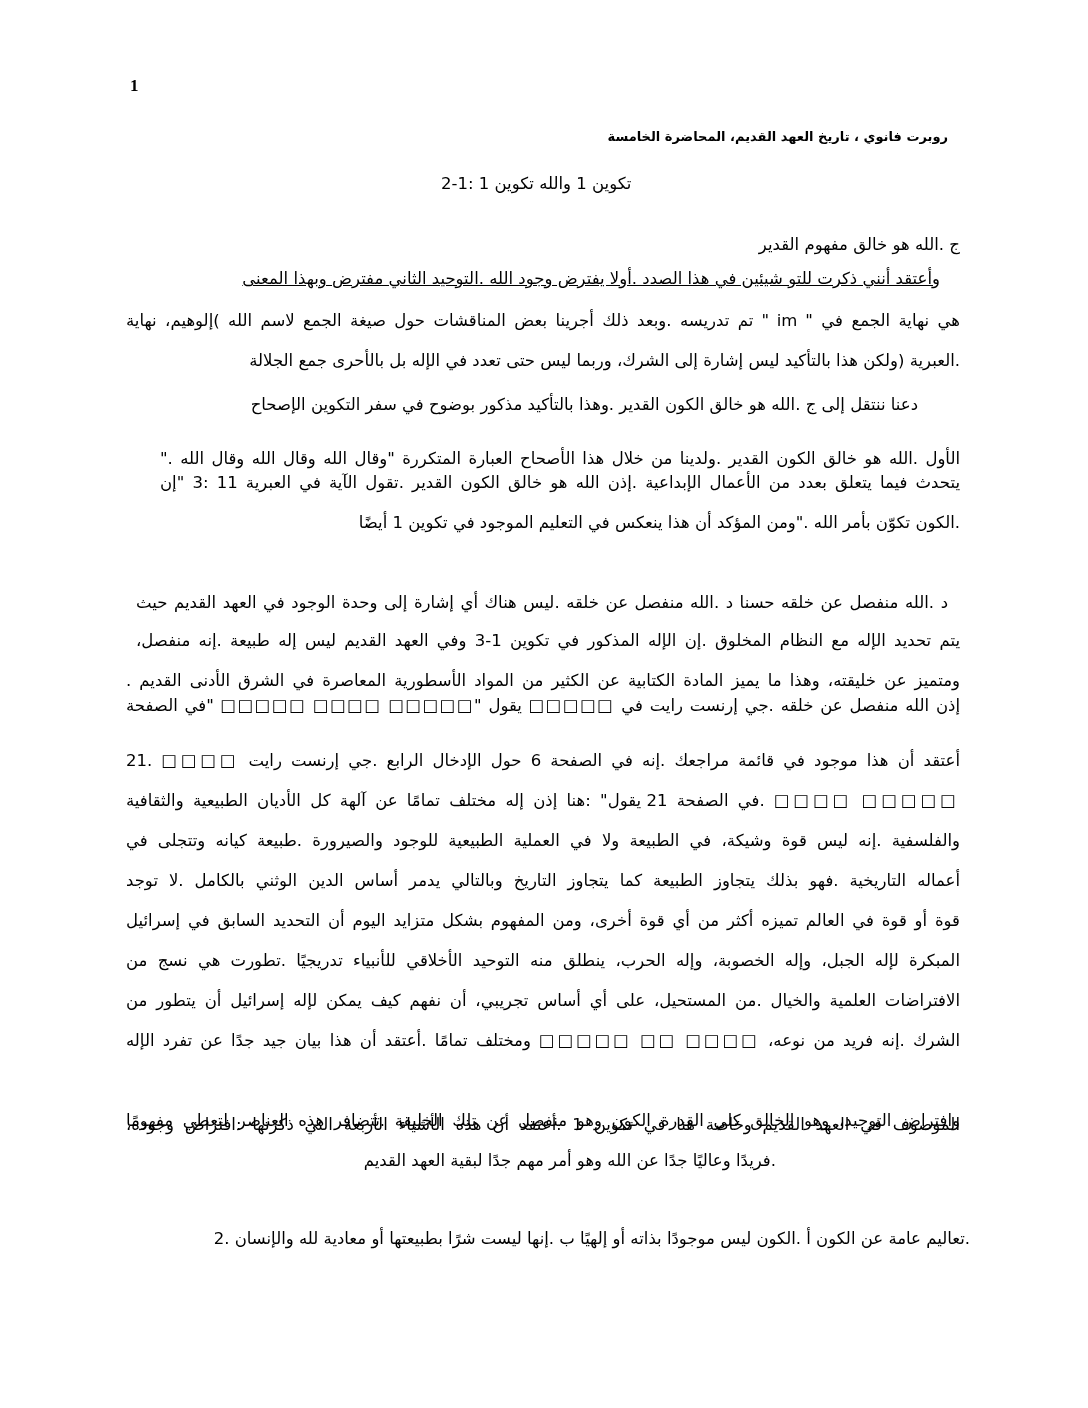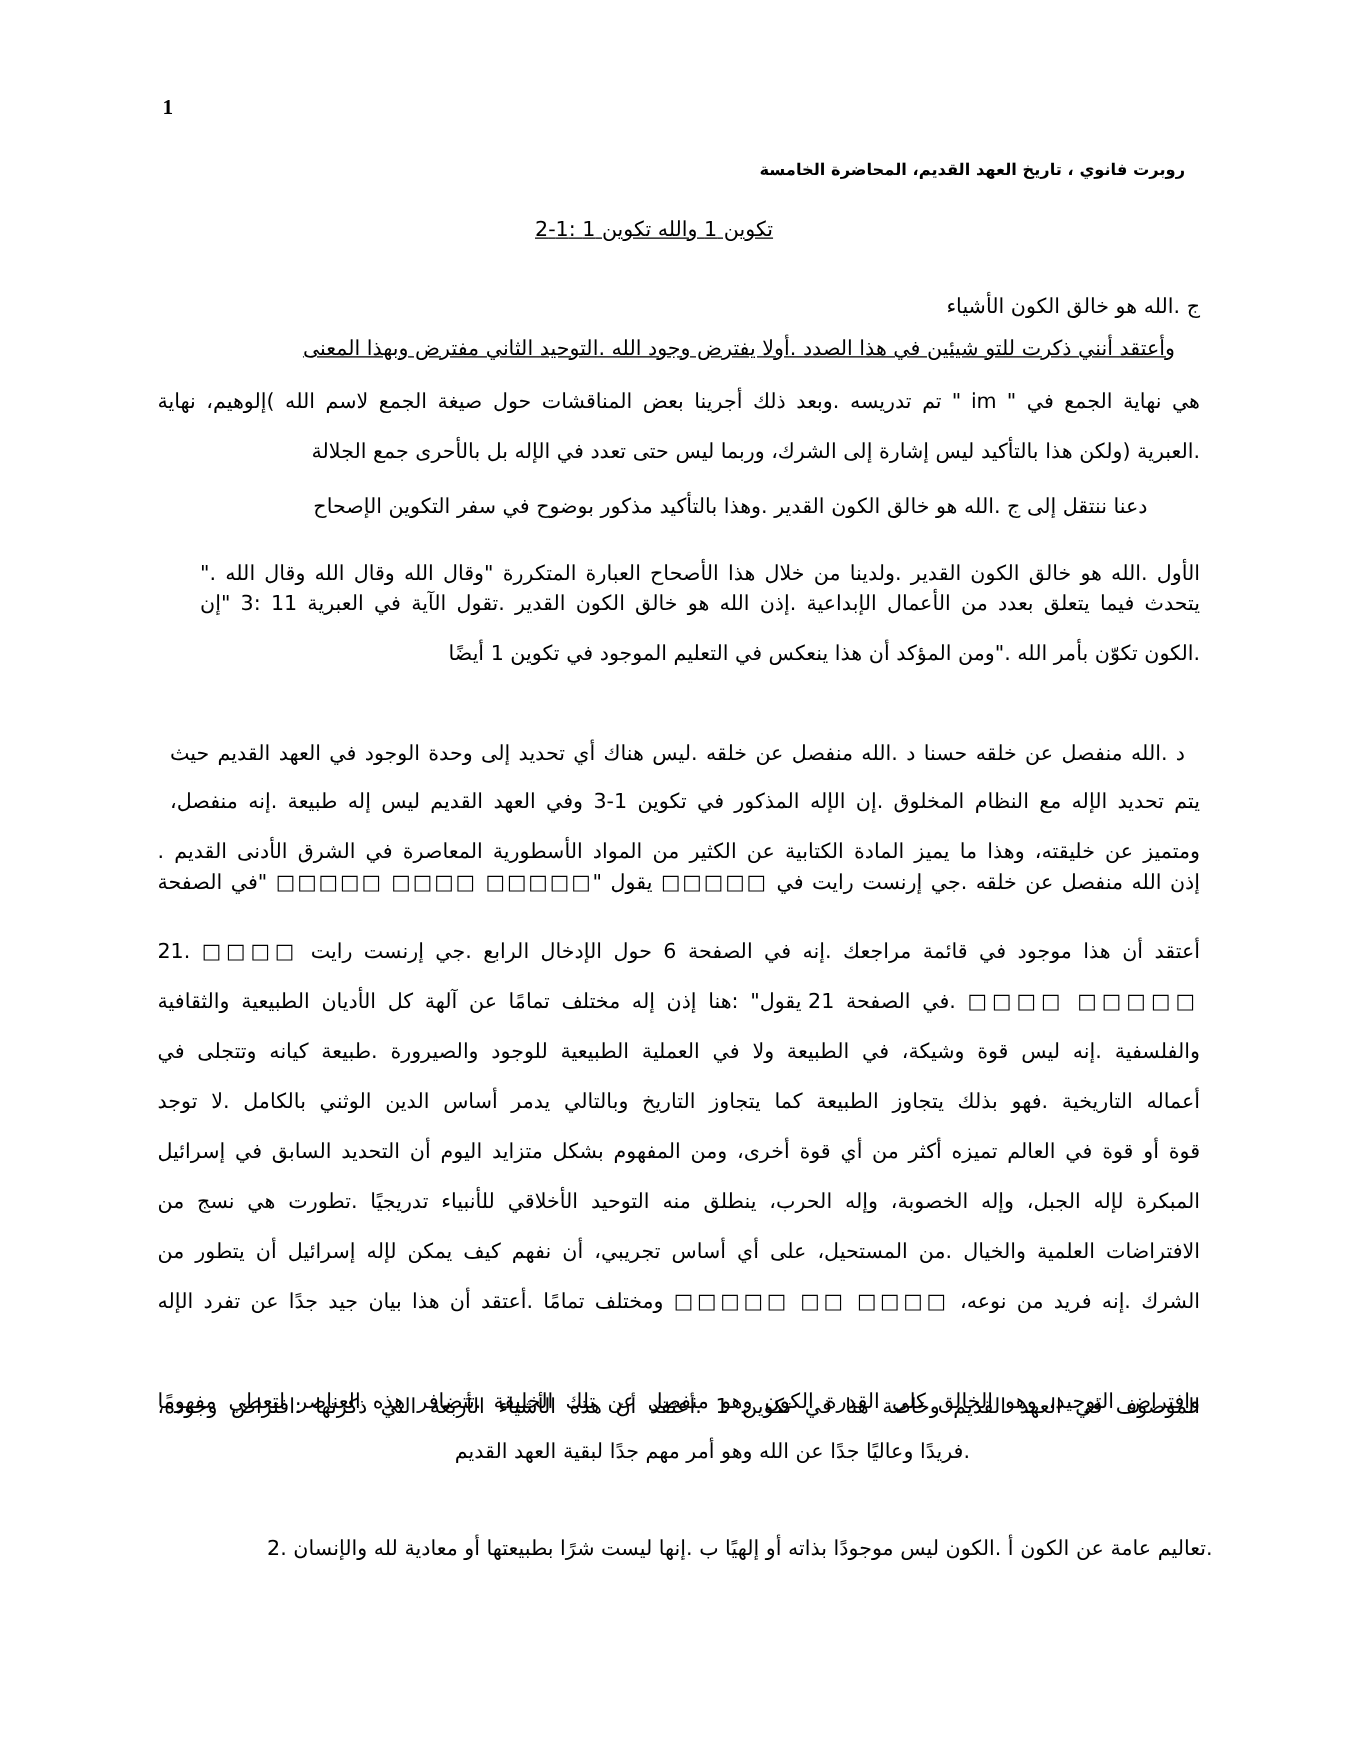--- a/index.html
+++ b/index.html
@@ -4,43 +4,43 @@
 <style>
   html, body { margin: 0; padding: 0; background: #ffffff; }
   body { width: 1088px; height: 1408px; position: relative; overflow: hidden;
          font-family: "DejaVu Sans", "Liberation Sans", sans-serif; color: #000; }
   .page-number { position: absolute; left: 130px; top: 76px; font-family: "Liberation Serif", serif;
                  font-weight: bold; font-size: 17px; }
   .line { position: absolute; direction: rtl; white-space: nowrap; font-size: 16.5px;
           line-height: 22px; letter-spacing: -0.3px; }
   .title { position: absolute; right: 140px; top: 129px; direction: rtl; font-weight: bold;
            font-size: 13px; white-space: nowrap; }
-  .subtitle { position: absolute; left: 428px; top: 174px; direction: rtl; font-size: 16.5px;
-              text-decoration: underline; white-space: nowrap; }
+  .subtitle { position: absolute; left: 441px; top: 174px; direction: rtl; font-size: 16.5px;
+              white-space: nowrap; }
   .justify { text-align: justify; text-align-last: justify; }
 </style>
 </head>
 <body>
 
 <div class="page-number">1</div>
 
 <div class="title">روبرت فانوي ، تاريخ العهد القديم، المحاضرة الخامسة</div>
 <div class="subtitle">تكوين 1 والله تكوين 1 :1-2</div>
 
-<div class="line" style="right:128px; top:234px;">ج .الله هو خالق الكون الأشياء</div>
+<div class="line" style="right:128px; top:234px;">ج .الله هو خالق مفهوم القدير</div>
 <div class="line" style="right:148px; top:268px;text-decoration:underline;">وأعتقد أنني ذكرت للتو شيئين في هذا الصدد .أولا يفترض وجود الله .التوحيد الثاني مفترض وبهذا المعنى</div>
 <div class="line justify" style="left:126px; right:128px; top:310px;">هي نهاية الجمع في " im " تم تدريسه .وبعد ذلك أجرينا بعض المناقشات حول صيغة الجمع لاسم الله )إلوهيم، نهاية</div>
 <div class="line" style="right:128px; top:350px;">.العبرية (ولكن هذا بالتأكيد ليس إشارة إلى الشرك، وربما ليس حتى تعدد في الإله بل بالأحرى جمع الجلالة</div>
 
 <div class="line" style="right:170px; top:394px;">دعنا ننتقل إلى ج .الله هو خالق الكون القدير .وهذا بالتأكيد مذكور بوضوح في سفر التكوين الإصحاح</div>
 <div class="line justify" style="left:160px; right:128px; top:448px;">الأول .الله هو خالق الكون القدير .ولدينا من خلال هذا الأصحاح العبارة المتكررة "وقال الله وقال الله وقال الله ."</div>
 <div class="line justify" style="left:160px; right:128px; top:472px;">يتحدث فيما يتعلق بعدد من الأعمال الإبداعية .إذن الله هو خالق الكون القدير .تقول الآية في العبرية 11 :3 "إن</div>
 <div class="line" style="right:128px; top:512px;">.الكون تكوّن بأمر الله ."ومن المؤكد أن هذا ينعكس في التعليم الموجود في تكوين 1 أيضًا</div>
 
-<div class="line justify" style="left:136px; right:140px; top:592px;">د .الله منفصل عن خلقه    حسنا د .الله منفصل عن خلقه .ليس هناك أي تحديد إلى وحدة الوجود في العهد القديم حيث</div>
+<div class="line justify" style="left:136px; right:140px; top:592px;">د .الله منفصل عن خلقه    حسنا د .الله منفصل عن خلقه .ليس هناك أي إشارة إلى وحدة الوجود في العهد القديم حيث</div>
 <div class="line justify" style="left:136px; right:128px; top:630px;">يتم تحديد الإله مع النظام المخلوق .إن الإله المذكور في تكوين 1-3 وفي العهد القديم ليس إله طبيعة .إنه منفصل،</div>
 <div class="line justify" style="left:126px; right:128px; top:670px;">ومتميز عن خليقته، وهذا ما يميز المادة الكتابية عن الكثير من المواد الأسطورية المعاصرة في الشرق الأدنى القديم .</div>
 <div class="line justify" style="left:126px; right:128px; top:695px;">إذن الله منفصل عن خلقه .جي إرنست رايت في □□□□□ يقول "□□□□□ □□□□ □□□□□ "في الصفحة</div>
 <div class="line justify" style="left:126px; right:128px; top:750px;">أعتقد أن هذا موجود في قائمة مراجعك .إنه في الصفحة 6 حول الإدخال الرابع .جي إرنست رايت □□□□  .21</div>
 <div class="line justify" style="left:126px; right:128px; top:790px;">□□□□□ □□□□ .في الصفحة 21 يقول" :هنا إذن إله مختلف تمامًا عن آلهة كل الأديان الطبيعية والثقافية</div>
 <div class="line justify" style="left:126px; right:128px; top:830px;">والفلسفية .إنه ليس قوة وشيكة، في الطبيعة ولا في العملية الطبيعية للوجود والصيرورة .طبيعة كيانه وتتجلى في</div>
 <div class="line justify" style="left:126px; right:128px; top:870px;">أعماله التاريخية .فهو بذلك يتجاوز الطبيعة كما يتجاوز التاريخ وبالتالي يدمر أساس الدين الوثني بالكامل .لا توجد</div>
 <div class="line justify" style="left:126px; right:128px; top:910px;">قوة أو قوة في العالم تميزه أكثر من أي قوة أخرى، ومن المفهوم بشكل متزايد اليوم أن التحديد السابق في إسرائيل</div>
 <div class="line justify" style="left:126px; right:128px; top:950px;">المبكرة لإله الجبل، وإله الخصوبة، وإله الحرب، ينطلق منه التوحيد الأخلاقي للأنبياء تدريجيًا .تطورت هي نسج من</div>
 <div class="line justify" style="left:126px; right:128px; top:990px;">الافتراضات العلمية والخيال .من المستحيل، على أي أساس تجريبي، أن نفهم كيف يمكن لإله إسرائيل أن يتطور من</div>

